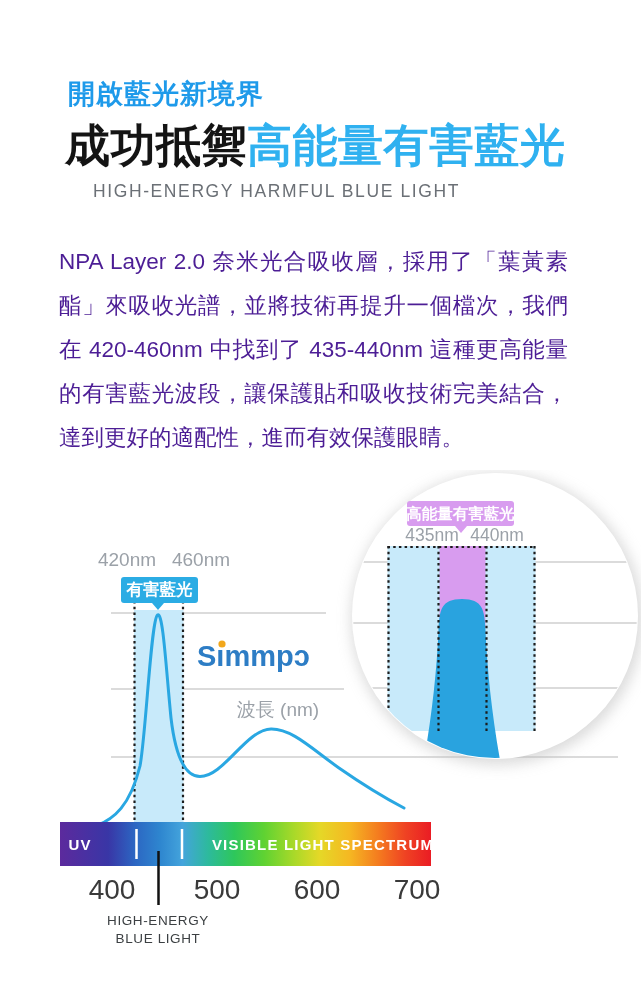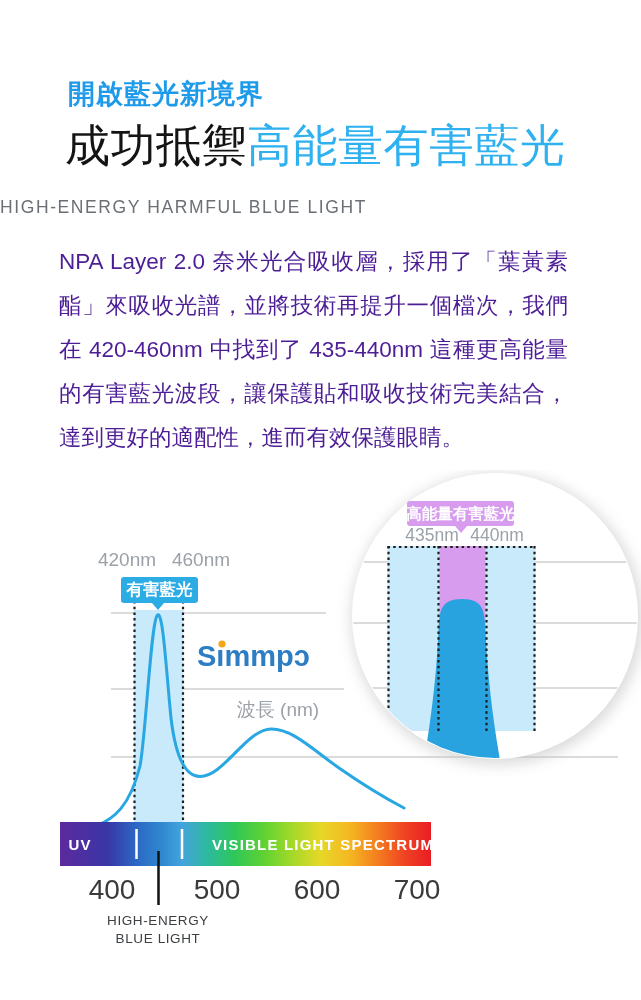--- a/index.html
+++ b/index.html
@@ -8,27 +8,27 @@
     margin:0 auto;overflow:hidden;
     font-family:"Liberation Sans","DejaVu Sans",sans-serif;
     padding-left:44px;
   }
   .eyebrow{
     position:absolute;left:68px;top:76px;
     font-size:27px;font-weight:bold;color:#1E9AEA;letter-spacing:1px;
   }
   .main-title{
     position:absolute;left:65px;top:116px;
-    font-size:45px;font-weight:normal;letter-spacing:0.5px;white-space:nowrap;
+    font-size:45px;font-weight:bold;letter-spacing:0.5px;white-space:nowrap;
   }
   .main-title .dark{color:#141414;}
   .main-title .blue{color:#2FB1F0;}
   .subtitle{
-    position:absolute;left:0;top:181px;width:553px;text-align:left;
-    font-size:17.5px;color:#6B7076;letter-spacing:1.6px;font-weight:500;margin-top:16px;
+    position:absolute;left:0;top:181px;width:553px;text-align:center;
+    font-size:17.5px;color:#6B7076;letter-spacing:1.6px;font-weight:500;
   }
   .body-paragraph{
     position:absolute;left:59px;top:240px;width:509px;
     font-size:22.5px;line-height:44px;color:#4c1d95;font-weight:500;
     text-align:justify;text-align-last:left;
   }
   svg text{font-family:"Liberation Sans","DejaVu Sans",sans-serif;}
   .t-gray{fill:#9BA1A8;font-size:19px;}
   .t-gray-sm{fill:#9BA1A8;font-size:17.5px;}
   .t-badge{fill:#ffffff;font-weight:bold;}

